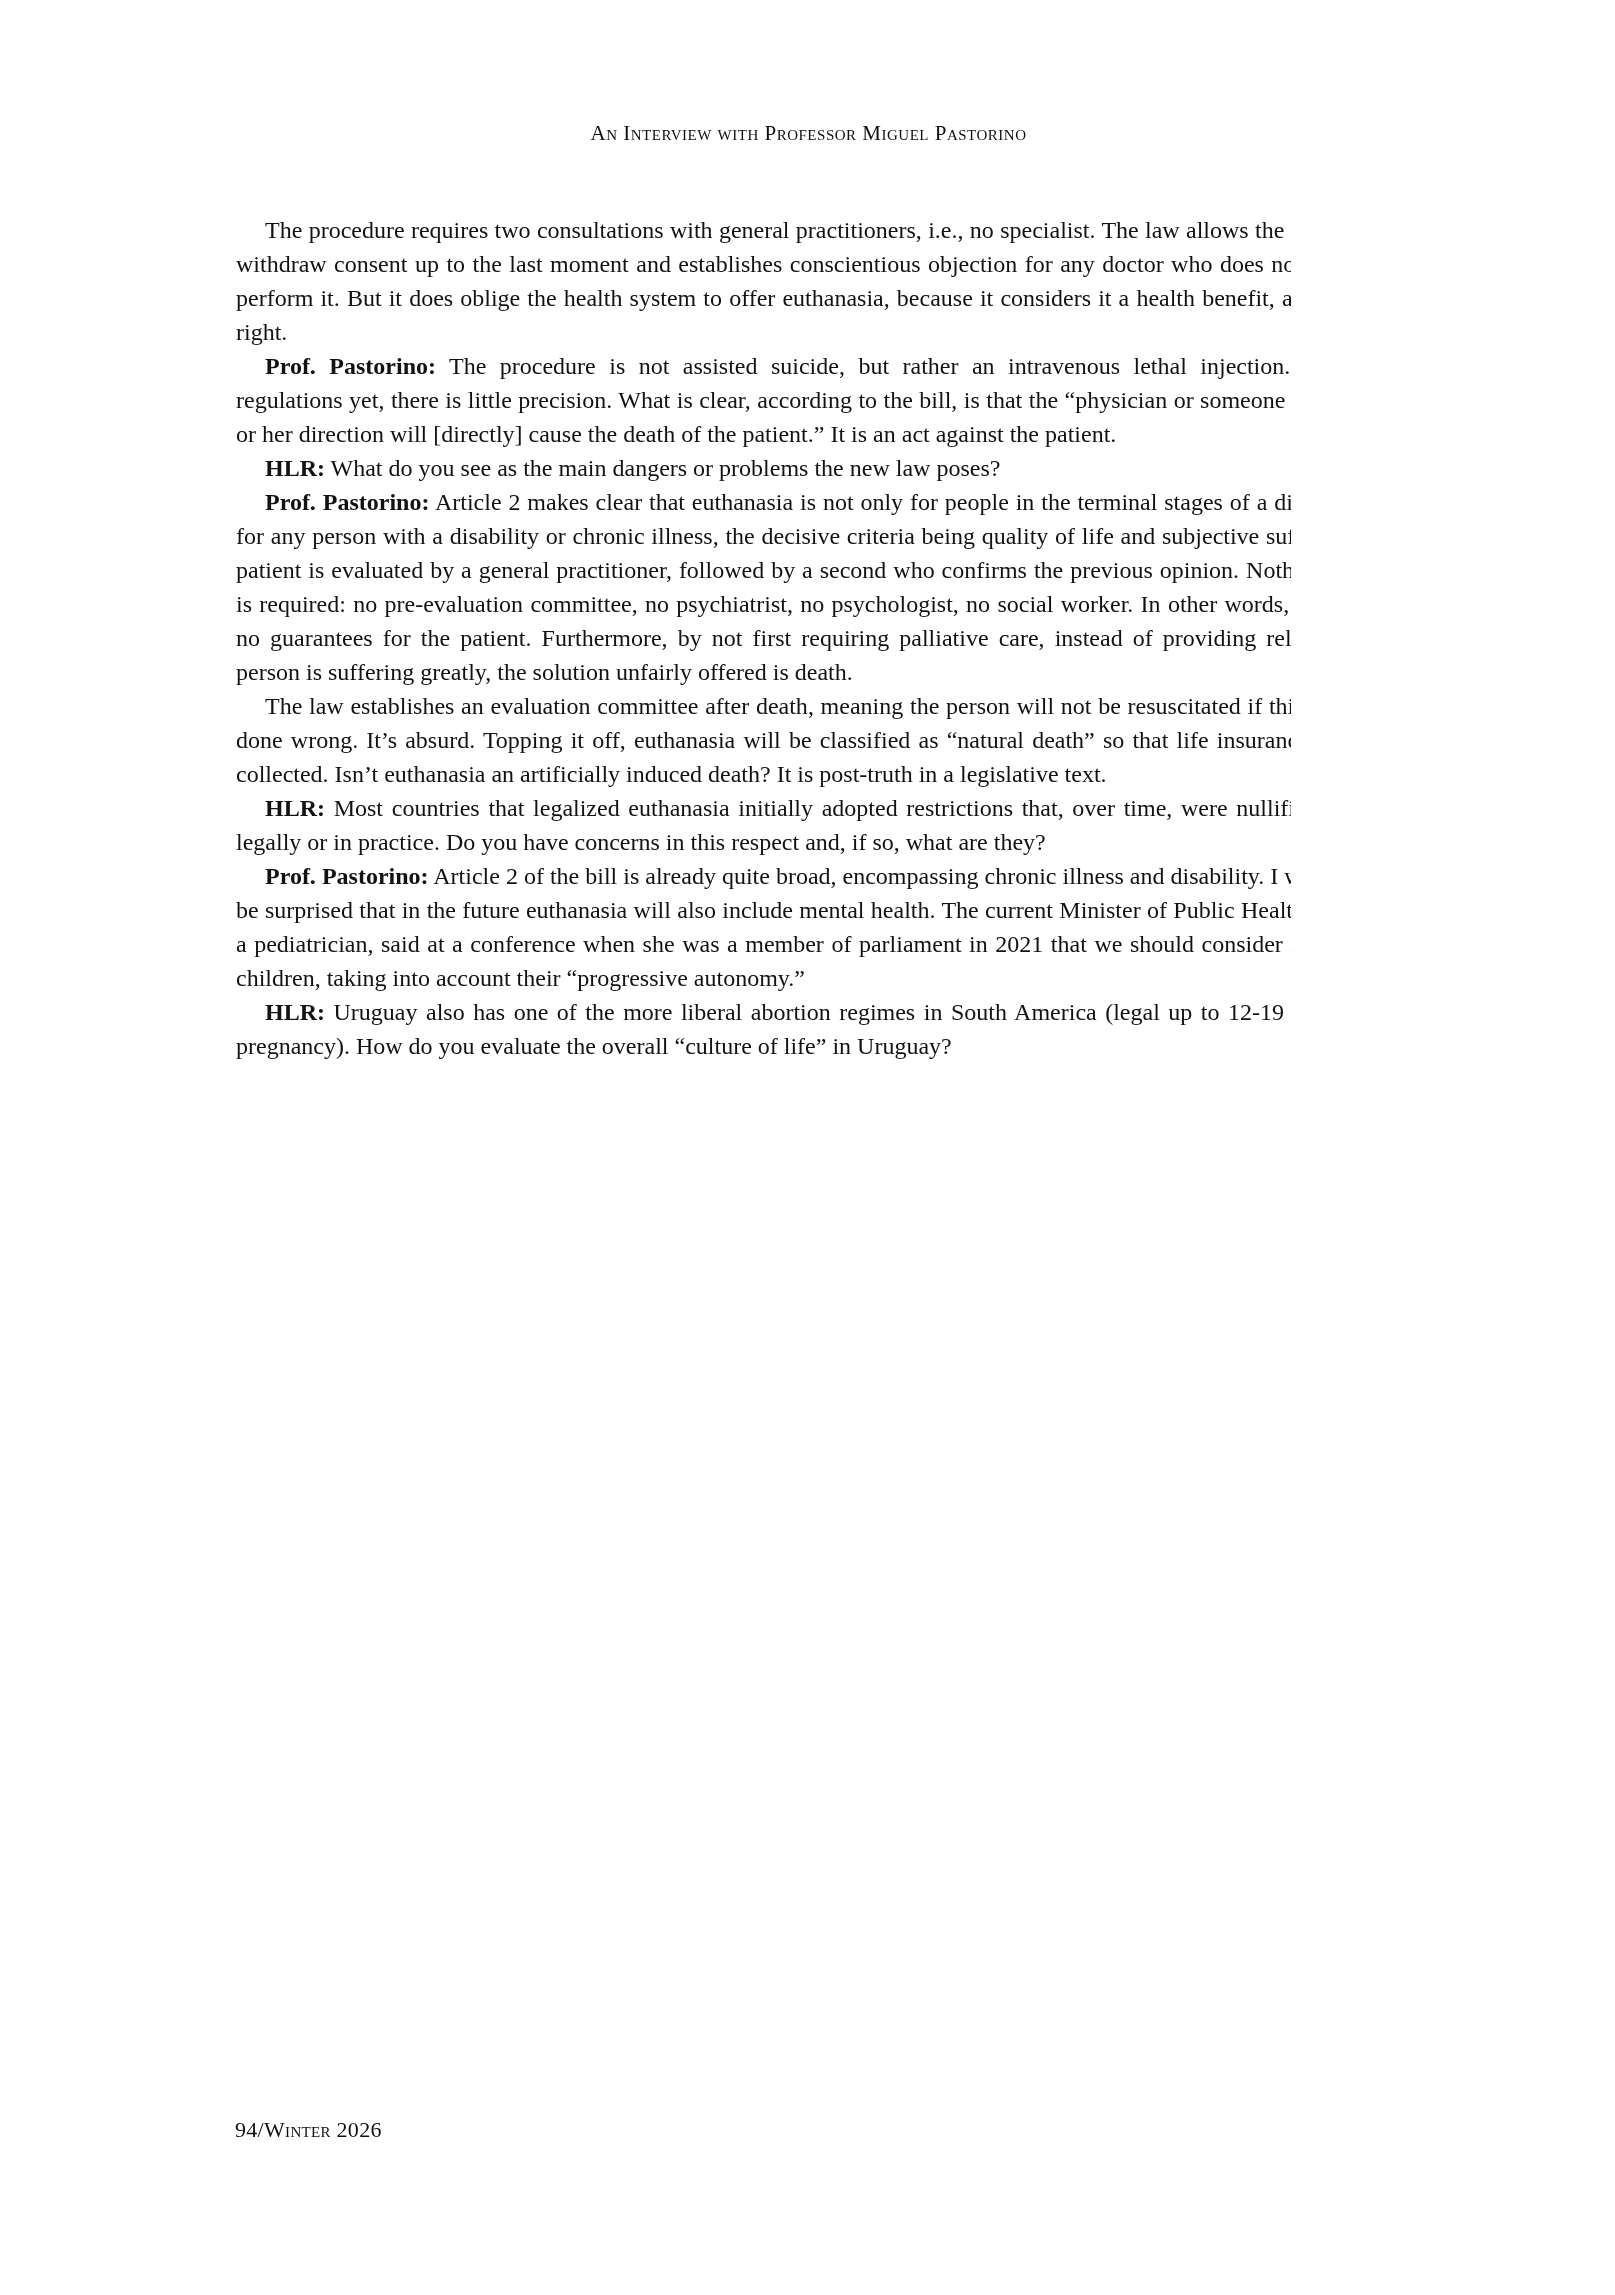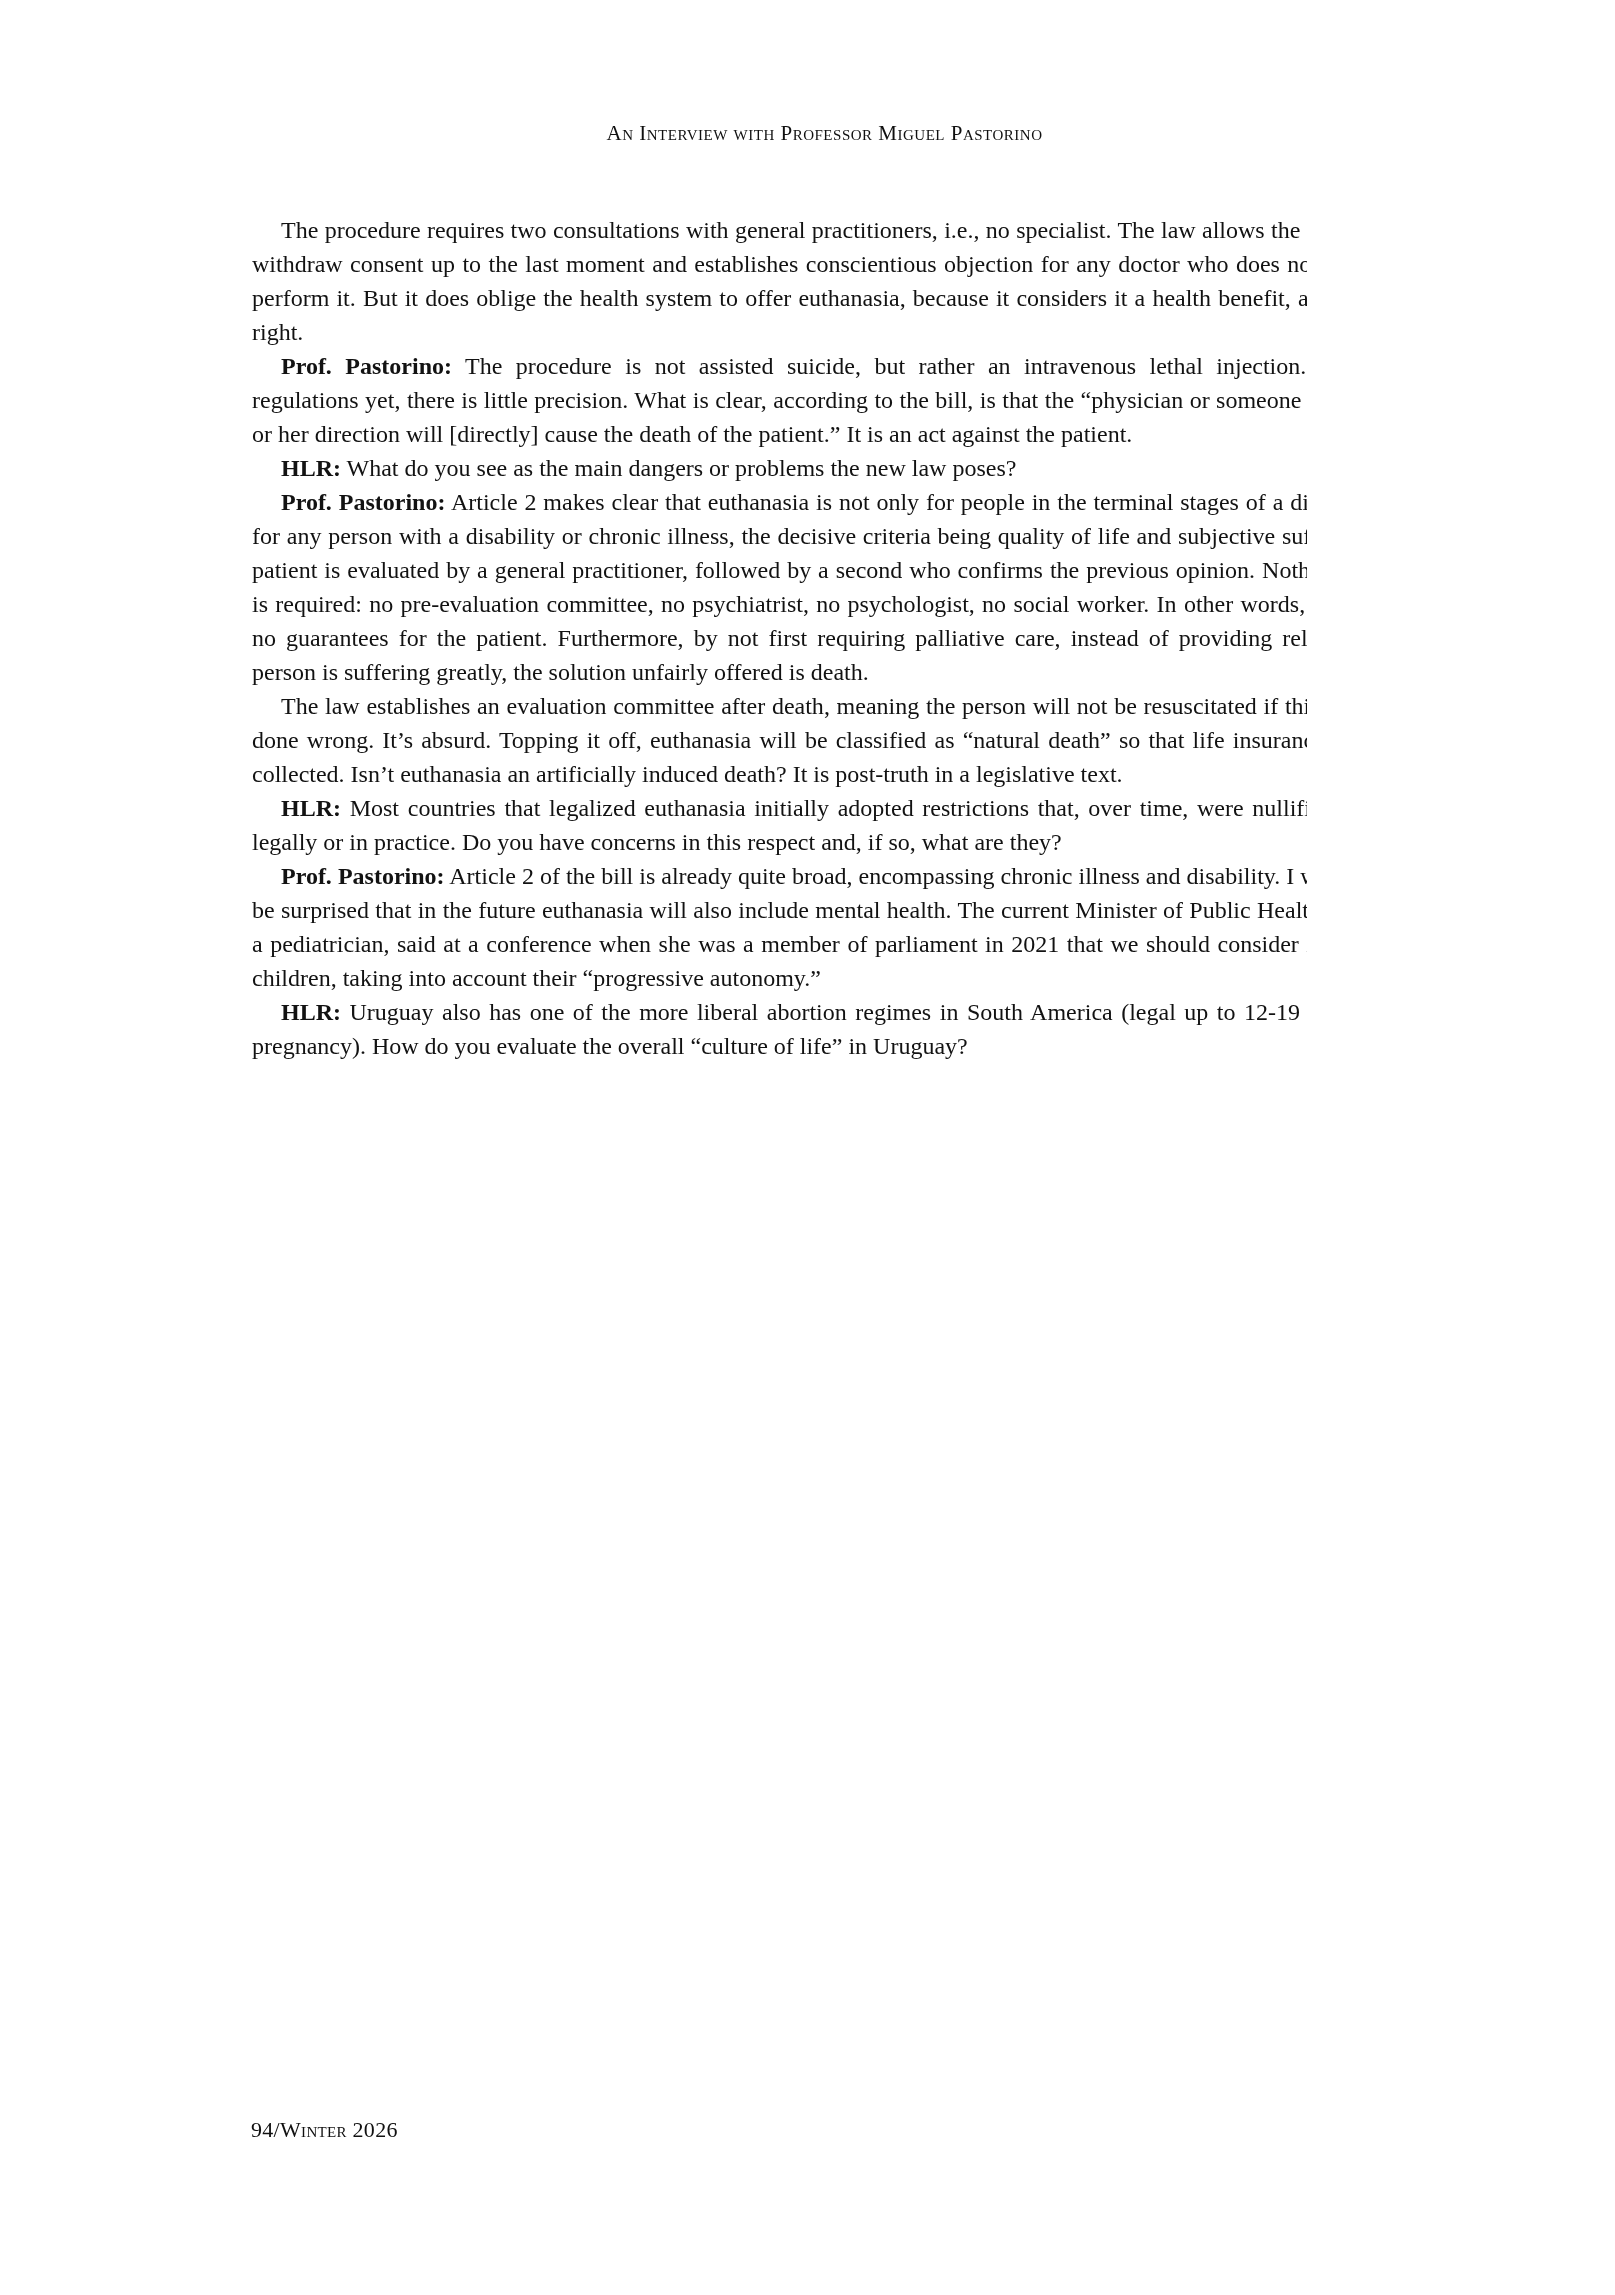--- a/index.html
+++ b/index.html
@@ -9,21 +9,20 @@
   }
   .page {
     position: relative;
     width: 1291px;
     height: 2295px;
     background: #ffffff;
     overflow: hidden;
     font-family: "Liberation Serif", "DejaVu Serif", serif;
     color: #111111;
     box-sizing: border-box;
-    margin-left: 16px;
   }
   .running-head {
     position: absolute;
     top: 121px;
     left: 236px;
     width: 1145px;
     text-align: center;
     font-size: 21px;
     font-variant: small-caps;
     letter-spacing: 0.5px;

